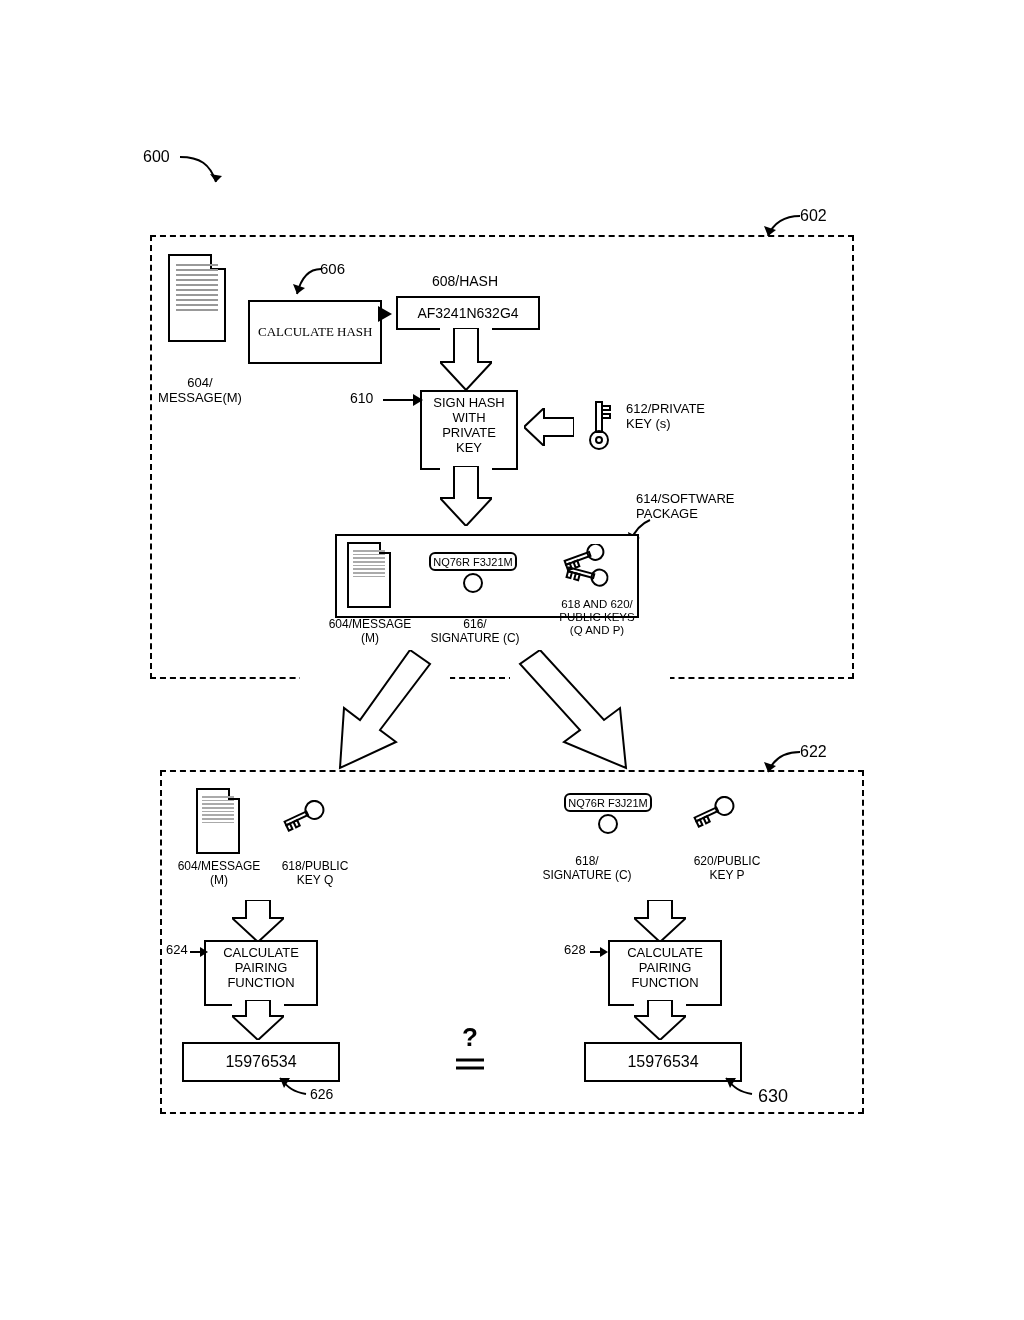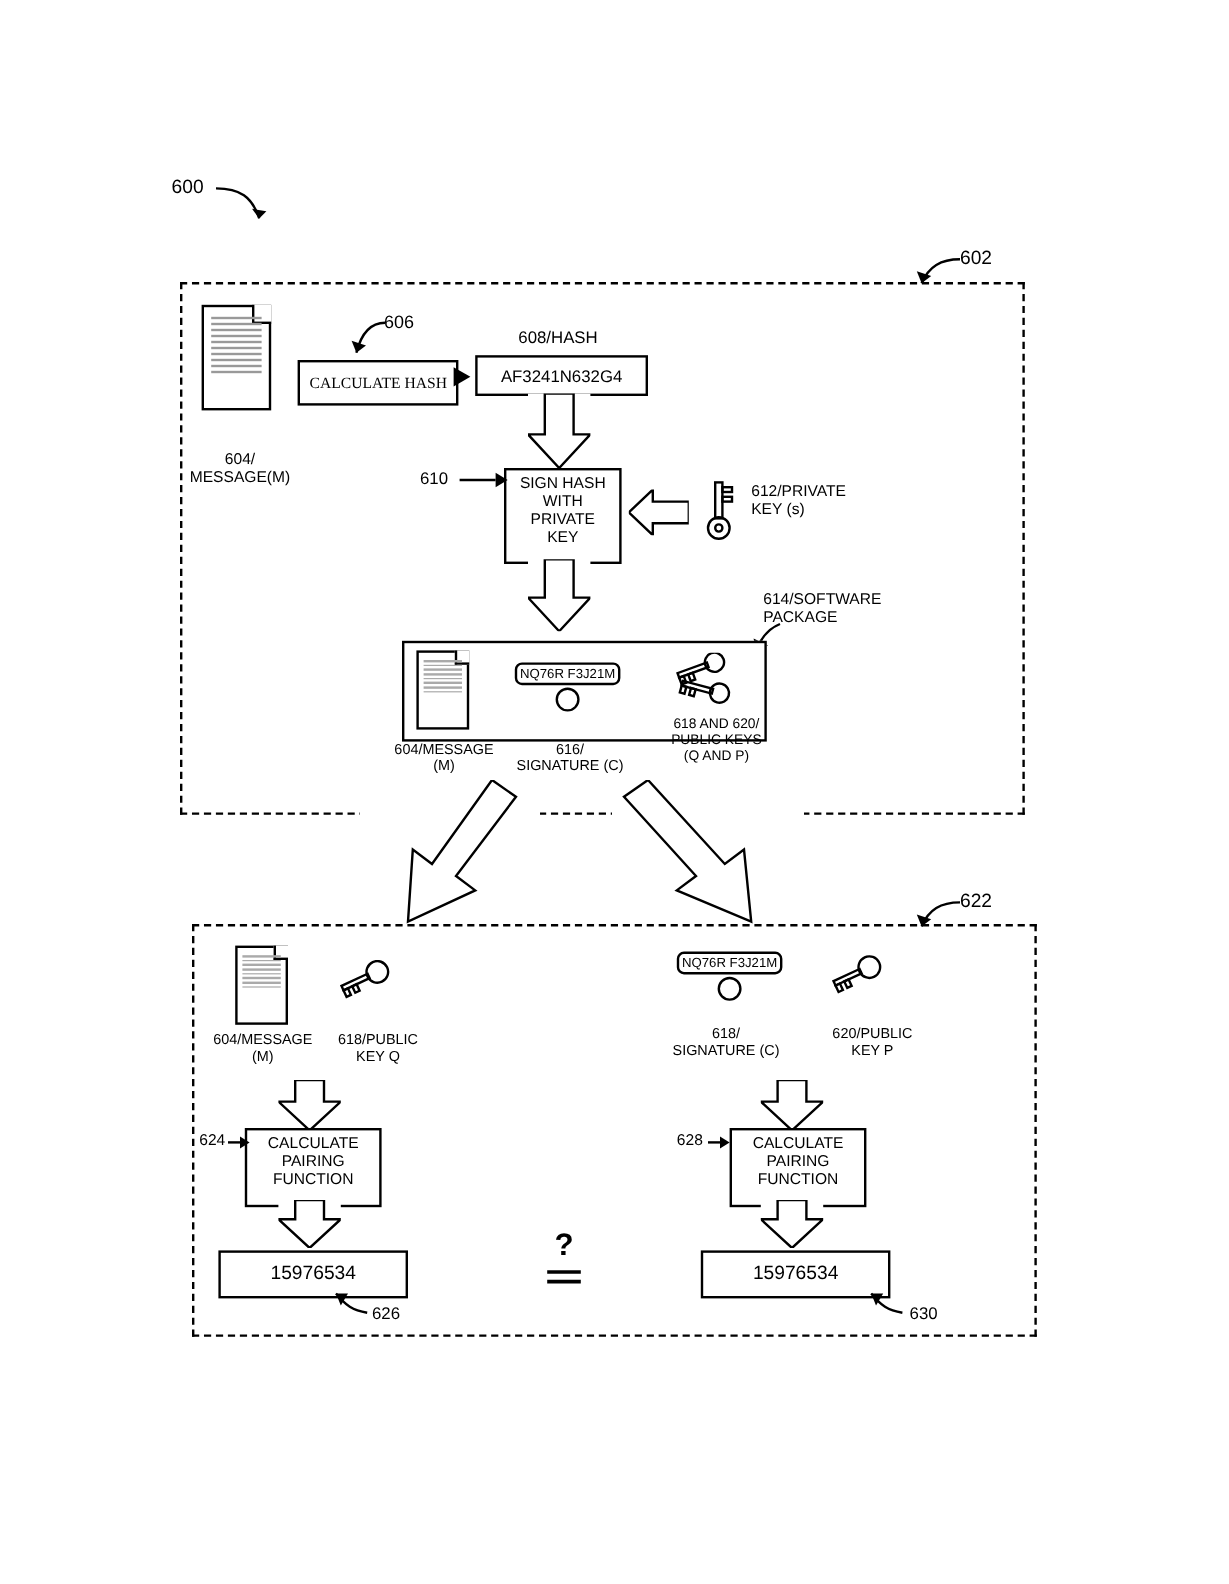--- a/index.html
+++ b/index.html
@@ -79,21 +79,21 @@
   .docicon.sm { width: 40px; height: 62px; }
   .docicon.sm .dogear { width: 10px; height: 10px; }
   .docicon.sm .lines { top: 6px; left: 4px; right: 4px; bottom: 6px; gap:2.2px;}
   .docicon.sm .lines div { height: 1.5px; background: #aaa; }
 
   
   .chevbox {
     position: absolute;
     border: 2px solid #000;
     background: #fff;
-    padding: 9px 8px;
+    padding: 22px 8px;
     font-size: 13px;
   }
 
   
   .fatarrow {
     position: absolute;
     background: #fff;
     border: 0;
   }
   .fatarrow svg { display:block; }
@@ -368,21 +368,21 @@
       </svg>
   </div>
   <div class="abs bold" style="top:1086px; left:310px; font-size:14px;">626</div>
 
   <div class="sigbubble" style="top:793px; left:548px; width:120px;">
     <div style="border:2px solid #000; border-radius:6px; padding:2px 2px 1px; font-size:11px; display:inline-block;">
       <span>NQ76R   F3J21M</span>
     </div>
     <div class="ring"></div>
   </div>
-  <div class="abs bold center txt" style="top:855px; left:550px; width:110px; white-space:pre-line; font-size:12px;">618/
+  <div class="abs bold center txt" style="top:855px; left:532px; width:110px; white-space:pre-line; font-size:12px;">618/
 SIGNATURE (C)</div>
 
   <div class="keyicon" style="top:796px; left:692px;">
     <svg width="50" height="40">
       <g transform="rotate(-25 25 20)">
         <circle cx="36" cy="14" r="9" fill="none" stroke="#000" stroke-width="2"></circle>
         <rect x="4" y="12" width="24" height="4" fill="none" stroke="#000" stroke-width="2"></rect>
         <rect x="4" y="16" width="4" height="6" fill="none" stroke="#000" stroke-width="2"></rect>
         <rect x="12" y="16" width="4" height="6" fill="none" stroke="#000" stroke-width="2"></rect>
       </g>
@@ -413,21 +413,21 @@
       <polygon points="14,0 38,0 38,16 52,16 26,40 0,16 14,16" fill="#fff" stroke="#000" stroke-width="2"></polygon>
     </svg>
   </div>
   <div class="valuebox" style="top:1042px; left:584px; width:154px; height:36px;">15976534</div>
   <div class="leader" style="top:1078px; left:726px;">
     <svg width="30" height="20">
         <path d="M0 0 C 8 10 14 14 26 16" stroke="#000" stroke-width="2" fill="none"></path>
         <polygon points="0,0 10,0 4,10" fill="#000"></polygon>
       </svg>
   </div>
-  <div class="abs bold" style="top:1086px; left:758px; font-size:14px;">630</div>
+  <div class="abs bold" style="top:1086px; left:758px; font-size:18px;">630</div>
 
   <div class="abs" style="top:1024px; left:446px;">
     <svg width="48" height="54">
       <text x="24" y="22" text-anchor="middle" font-family="Arial" font-size="26" font-weight="bold">?</text>
       <line x1="10" y1="36" x2="38" y2="36" stroke="#000" stroke-width="3"></line>
       <line x1="10" y1="44" x2="38" y2="44" stroke="#000" stroke-width="3"></line>
     </svg>
   </div>
 
 

